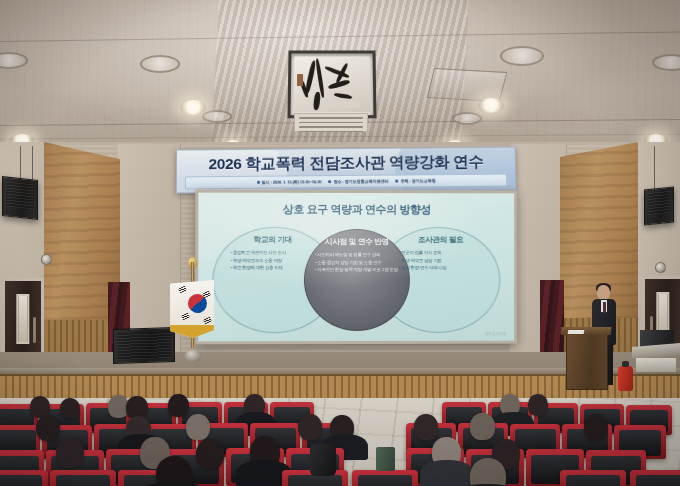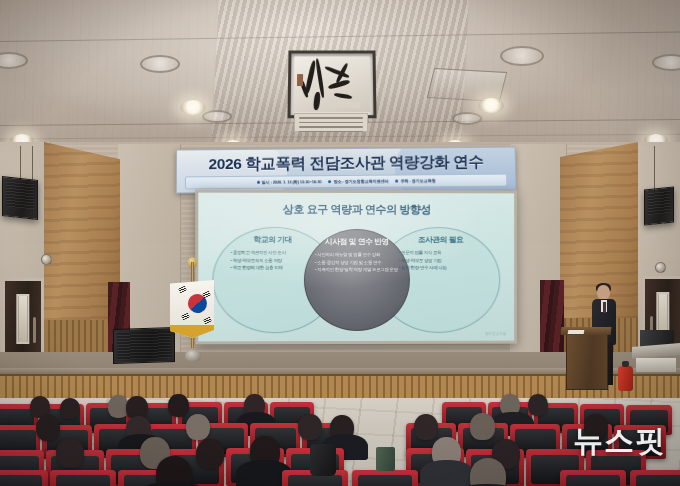--- a/index.html
+++ b/index.html
@@ -723,14 +723,13 @@
   <div class="shoulders" style="left:136px;top:482px;width:74px;height:30px;background:#141519;"></div>
   <div class="head" style="left:470px;top:458px;width:36px;height:38px;background:#6d645c;"></div>
   <div class="shoulders" style="left:450px;top:484px;width:74px;height:30px;background:#1a1c21;"></div>
 
   <div class="bin"></div>
   <div class="bag"></div>
 
   <div class="warm"></div>
   <div class="vignette"></div>
 
-  <div class="watermark">뉴스핏</div>
 </div>
 
 </body></html>

